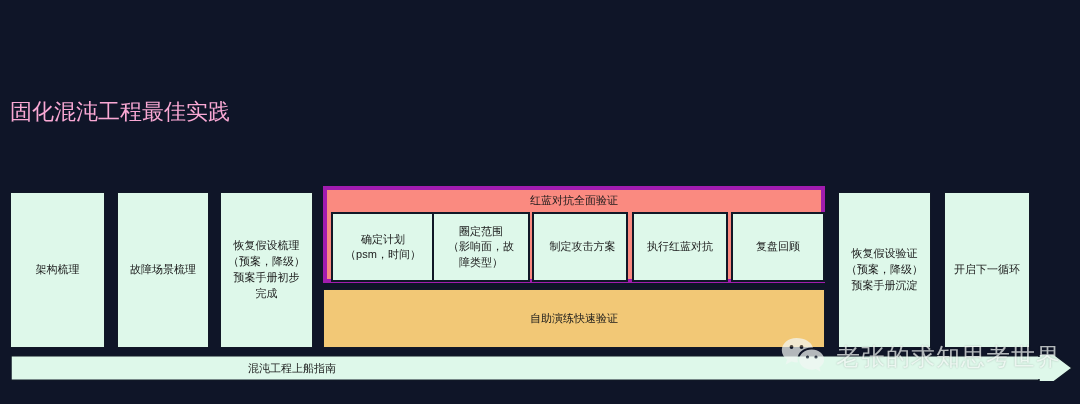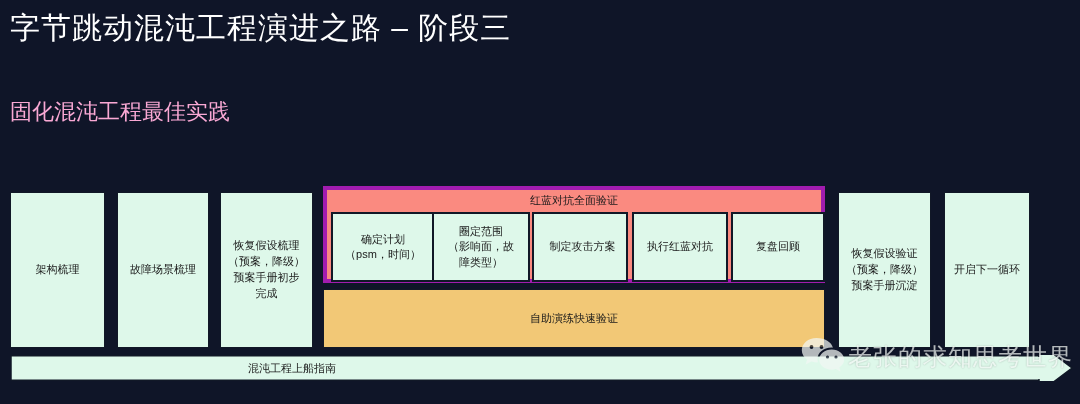--- a/index.html
+++ b/index.html
@@ -130,43 +130,42 @@
     justify-content: center;
     color: #1A1A1A;
     font-size: 11px;
     padding-right: 500px;
     box-sizing: border-box;
   }
 
   
   .watermark {
     position: absolute;
-    left: 800px;
+    left: 780px;
     top: 336px;
     display: flex;
     align-items: center;
-    gap: 2px;
+    gap: 10px;
     opacity: 0.72;
     pointer-events: none;
   }
   .watermark-text {
     color: #F2F7F4;
     font-size: 24px;
     letter-spacing: 1px;
     text-shadow: 0 0 2px rgba(0,0,0,0.35);
     white-space: nowrap;
   }
   .wechat-icon { flex: 0 0 auto; }
 </style>
 </head>
 <body>
 
 <div class="slide">
 
-  <div class="title">字节跳动混沌工程演进之路 – 阶段三</div>
   <div class="subtitle">固化混沌工程最佳实践</div>
 
   <div class="mint-box stage-box" style="left:10px; width:95px;">架构梳理</div>
   <div class="mint-box stage-box" style="left:117px; width:92px;">故障场景梳理</div>
   <div class="mint-box stage-box" style="left:220px; width:93px;">恢复假设梳理<br>（预案，降级）<br>预案手册初步<br>完成</div>
 
   <div class="red-band">
     <div class="red-band-title">红蓝对抗全面验证</div>
     <div class="red-sub" style="left:4px; width:104px;">确定计划<br>（psm，时间）</div>
     <div class="red-sub" style="left:105px; width:98px;">圈定范围<br>（影响面，故<br>障类型）</div>

